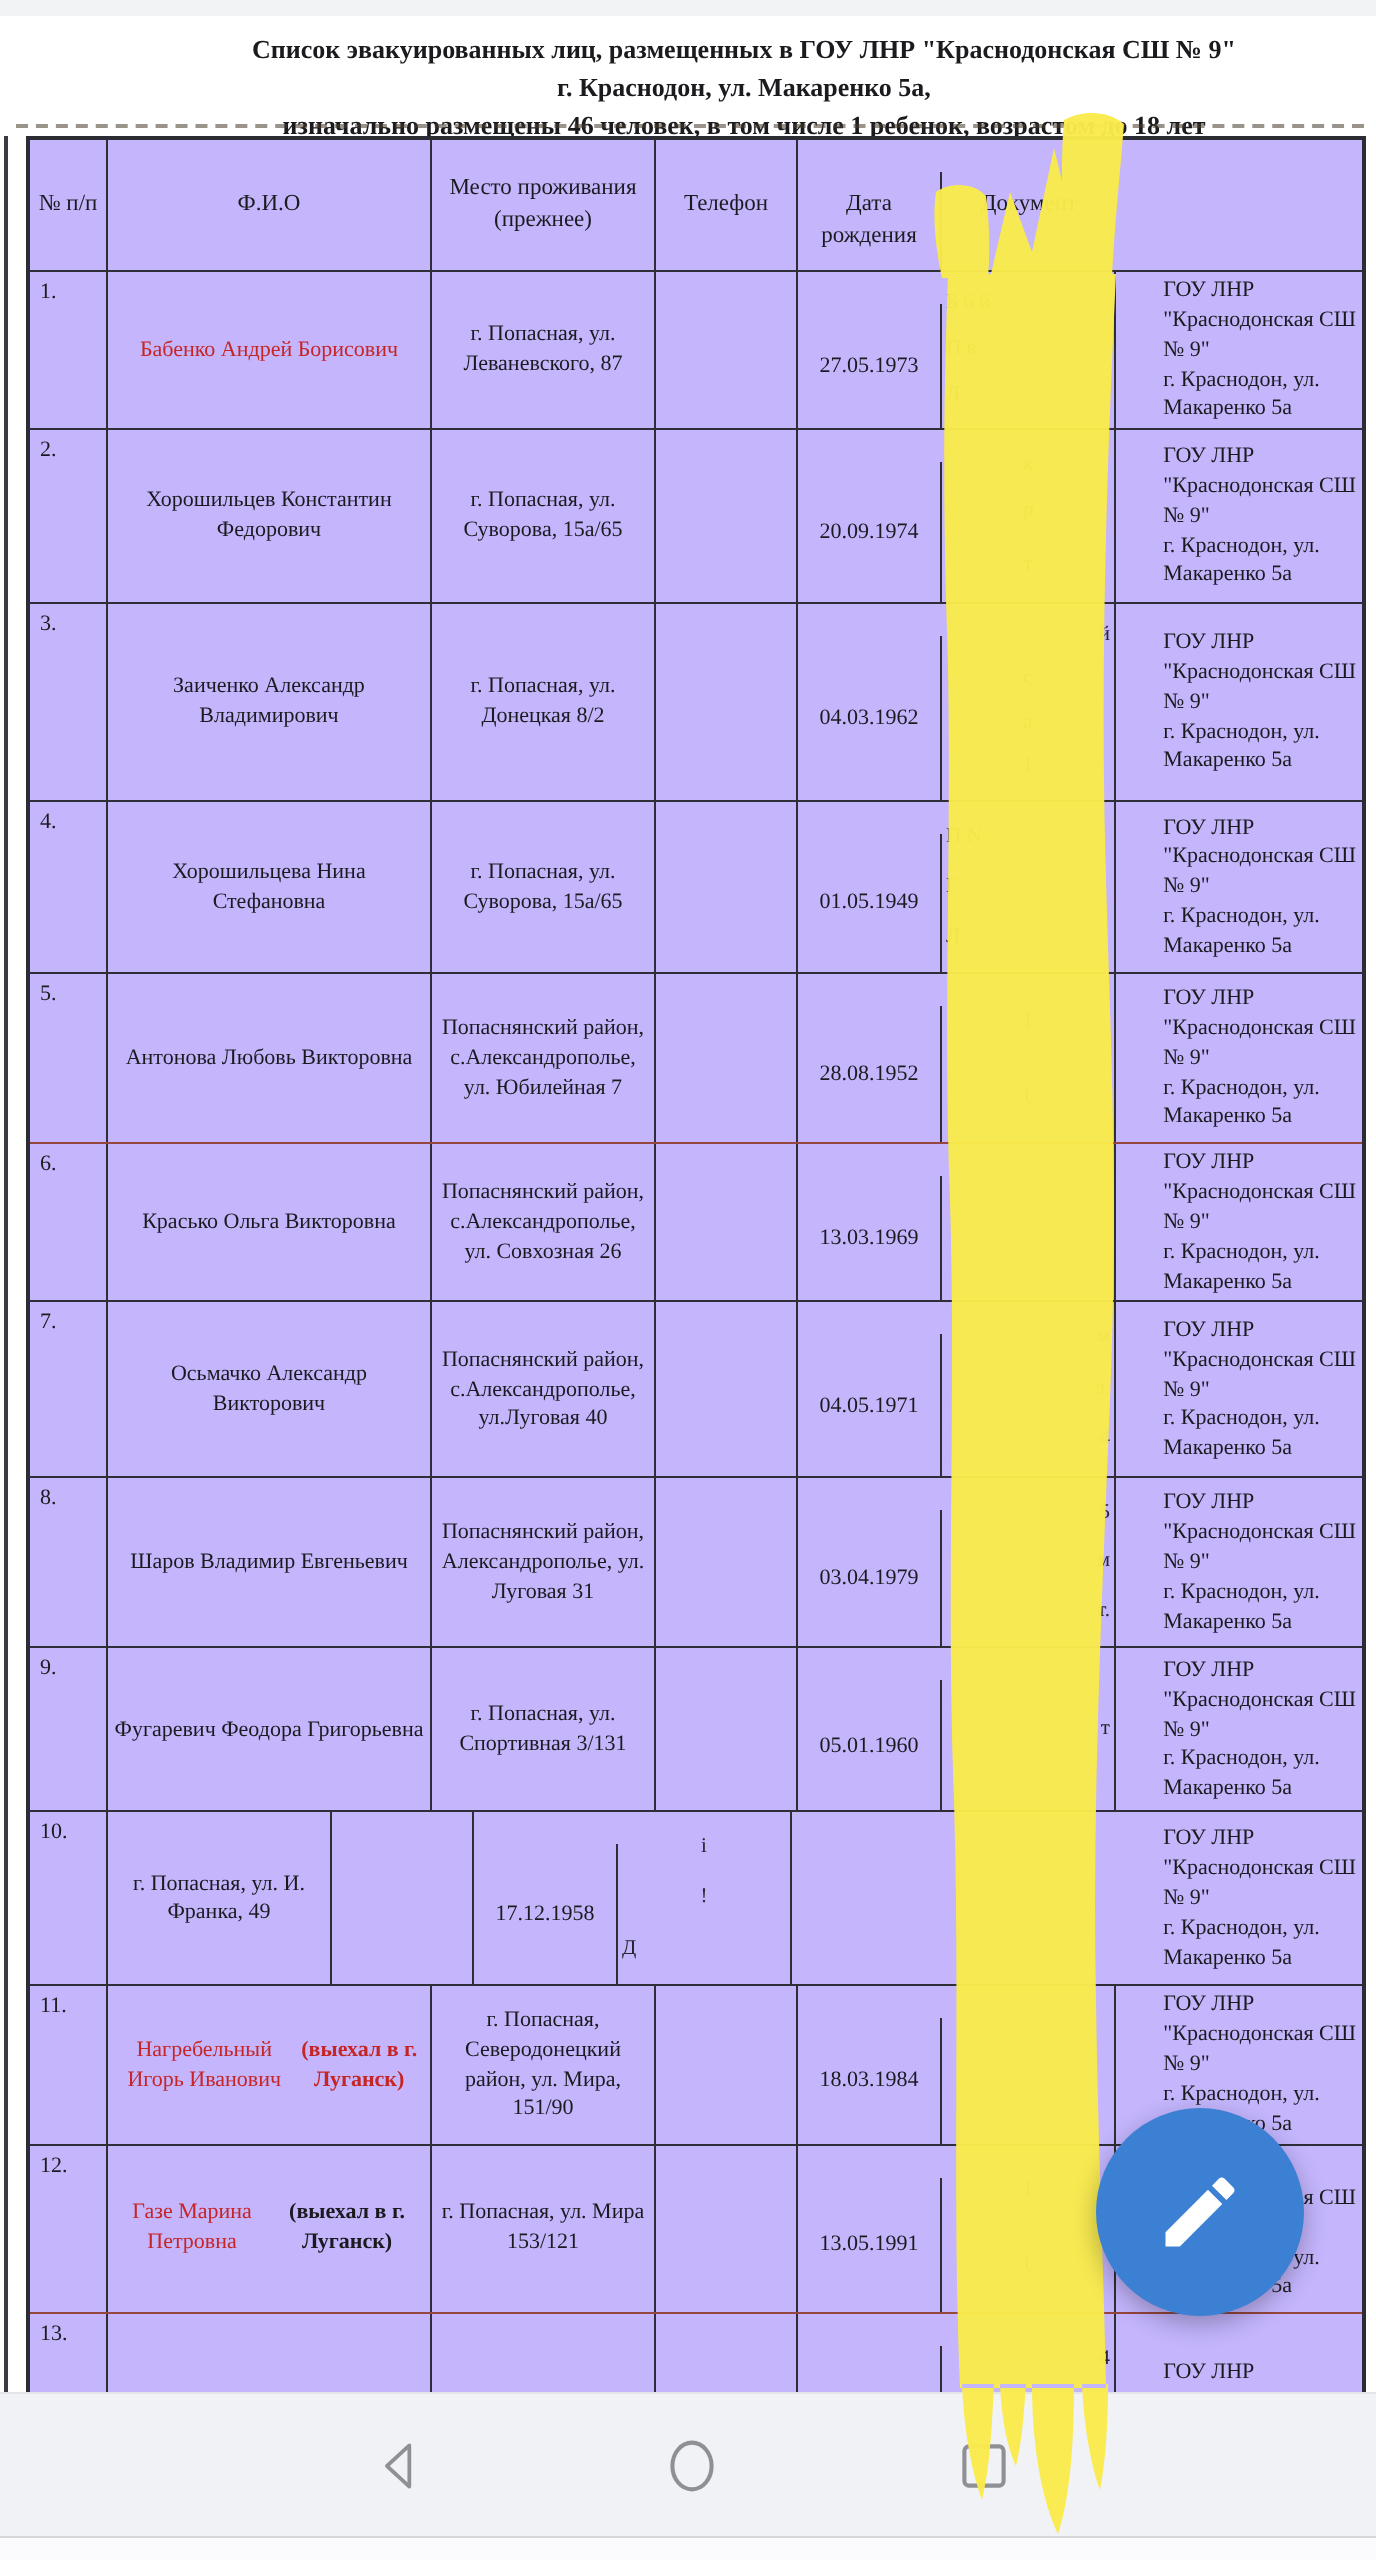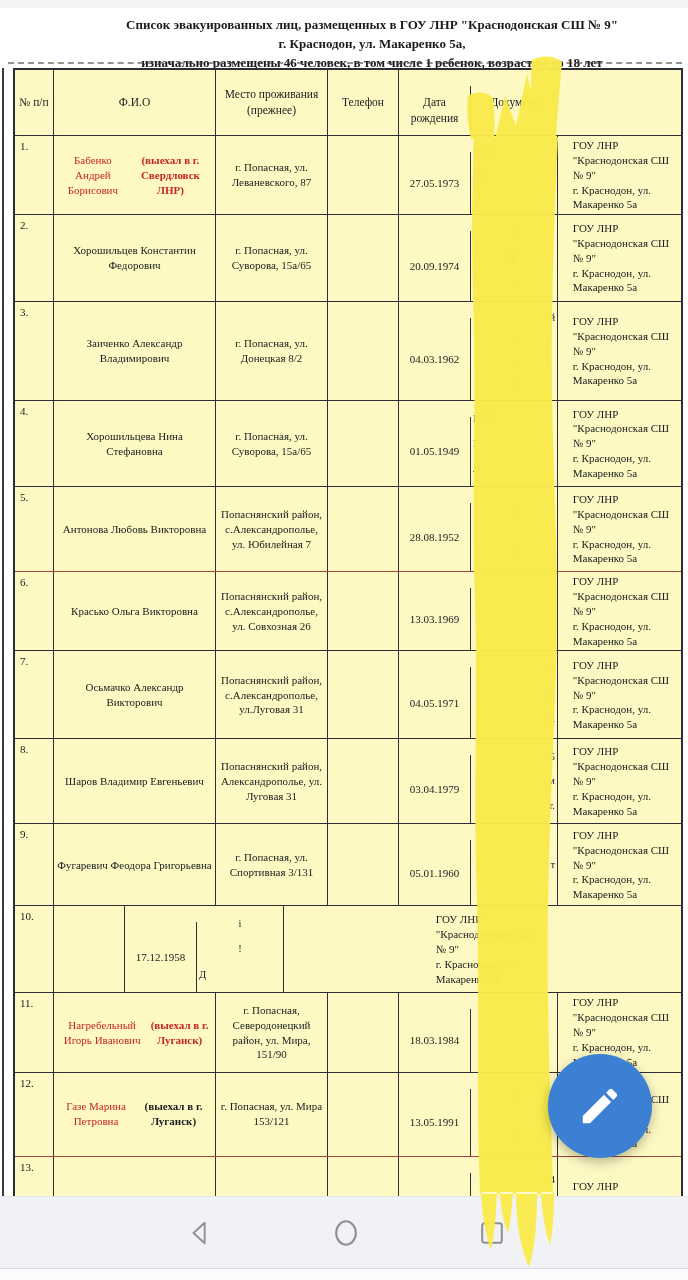--- a/index.html
+++ b/index.html
@@ -8,32 +8,32 @@
   .page{position:relative;width:688px;height:1280px;background:#ffffff;}
   .top-strip{position:absolute;left:0;top:0;width:688px;height:8px;background:#f2f3f5;}
   .title{position:absolute;left:0;top:16px;width:688px;text-align:center;
          font-weight:bold;font-size:13px;line-height:1.45;margin-left:28px;}
   .dash-line{position:absolute;left:8px;top:62px;width:674px;height:0;
              border-top:2px dashed rgba(70,58,46,.55);}
   .edge-sliver{position:absolute;width:2px;background:#3a3a42;}
   
   .doc-table{position:absolute;left:13px;top:68px;width:670px;
              border:2px solid #2c2c34;border-bottom:none;box-sizing:border-box;
-             background:#fef9c3;z-index:1;}
+             background:#c4b5fd;z-index:1;}
   .tr{display:flex;align-items:stretch;border-bottom:1.5px solid #2e2e36;box-sizing:border-box;}
   .tr.redline{border-bottom-color:#96463e;}
   .td{border-right:1.4px solid #2e2e36;box-sizing:border-box;display:flex;
       align-items:center;justify-content:center;text-align:center;
       font-size:11px;line-height:1.35;padding:2px 3px;}
   .td:last-child{border-right:none;}
   .w0{width:39px;} .w1{width:162px;} .w2{width:112px;} .w3{width:71px;}
   .w4{width:72px;margin-top:16px;} .w5{width:87px;} .w6{flex:1;}
   .th{font-size:11.5px;}
   .c-num{justify-content:flex-start;align-items:flex-start;padding:3px 0 0 5px;}
-  .c-set{justify-content:center;text-align:left;padding-left:6px;}
+  .c-set{justify-content:flex-end;text-align:left;padding-left:6px;}
   .c-doc{flex-direction:column;justify-content:space-around;align-items:stretch;
          font-size:10.5px;color:#26262c;padding:5px 2px;}
   .fa-l{text-align:left;} .fa-c{text-align:center;} .fa-r{text-align:right;}
   .red .nm,.red .nt{color:#c52525;}
   .nt{font-weight:bold;display:block;}
   .nt-in{font-weight:bold;display:inline;}
   
   .redaction{position:absolute;left:0;top:0;z-index:5;pointer-events:none;}
   
   .fab{position:absolute;left:548px;top:1054px;width:104px;height:104px;border-radius:52px;
@@ -71,21 +71,20 @@
         <div class="td th w2">Место проживания (прежнее)</div>
         <div class="td th w3">Телефон</div>
         <div class="td th w4">Дата рождения</div>
         <div class="td th w5">Документ</div>
       </div>
     <div>
         <div class="tr" style="min-height: 74px;">
           <div class="td c-num w0">1.</div>
           <div class="td c-name w1 red">
             <span class="nm">Бабенко Андрей Борисович</span>
-            <span class="nt">(выехал в г. Свердловск ЛНР)</span>
           </div>
           <div class="td c-addr w2">г. Попасная, ул. Леваневского, 87</div>
           <div class="td c-phone w3"></div>
           <div class="td c-dob w4">27.05.1973</div>
           <div class="td c-doc w5">
             <span class="fa-l">Б 6 й</span>
             <span class="fa-l">П в</span>
             <span class="fa-l">Л</span>
           </div>
           <div class="td c-set w6">
@@ -171,21 +170,21 @@
           <div class="td c-doc w5"></div>
           <div class="td c-set w6">
             <span>ГОУ ЛНР<br>"Краснодонская СШ<br>№ 9"<br>г. Краснодон, ул.<br>Макаренко 5а</span>
           </div>
         </div>
         <div class="tr" style="min-height: 88px;">
           <div class="td c-num w0">7.</div>
           <div class="td c-name w1">
             <span class="nm">Осьмачко Александр Викторович</span>
           </div>
-          <div class="td c-addr w2">Попаснянский район, с.Александрополье, ул.Луговая 31</div>
+          <div class="td c-addr w2">Попаснянский район, с.Александрополье, ул.Луговая 40</div>
           <div class="td c-phone w3"></div>
           <div class="td c-dob w4">04.05.1971</div>
           <div class="td c-doc w5">
             <span class="fa-r">м</span>
             <span class="fa-r">л.</span>
             <span class="fa-r">4</span>
           </div>
           <div class="td c-set w6">
             <span>ГОУ ЛНР<br>"Краснодонская СШ<br>№ 9"<br>г. Краснодон, ул.<br>Макаренко 5а</span>
           </div>
@@ -217,20 +216,21 @@
           <div class="td c-dob w4">05.01.1960</div>
           <div class="td c-doc w5">
             <span class="fa-r">т</span>
           </div>
           <div class="td c-set w6">
             <span>ГОУ ЛНР<br>"Краснодонская СШ<br>№ 9"<br>г. Краснодон, ул.<br>Макаренко 5а</span>
           </div>
         </div>
         <div class="tr" style="min-height: 87px;">
           <div class="td c-num w0">10.</div>
+          <div class="td c-addr w2">г. Попасная, ул. И. Франка, 49</div>
           <div class="td c-phone w3"></div>
           <div class="td c-dob w4">17.12.1958</div>
           <div class="td c-doc w5">
             <span class="fa-c">і</span>
             <span class="fa-c">!</span>
             <span class="fa-l">Д</span>
           </div>
           <div class="td c-set w6">
             <span>ГОУ ЛНР<br>"Краснодонская СШ<br>№ 9"<br>г. Краснодон, ул.<br>Макаренко 5а</span>
           </div>

